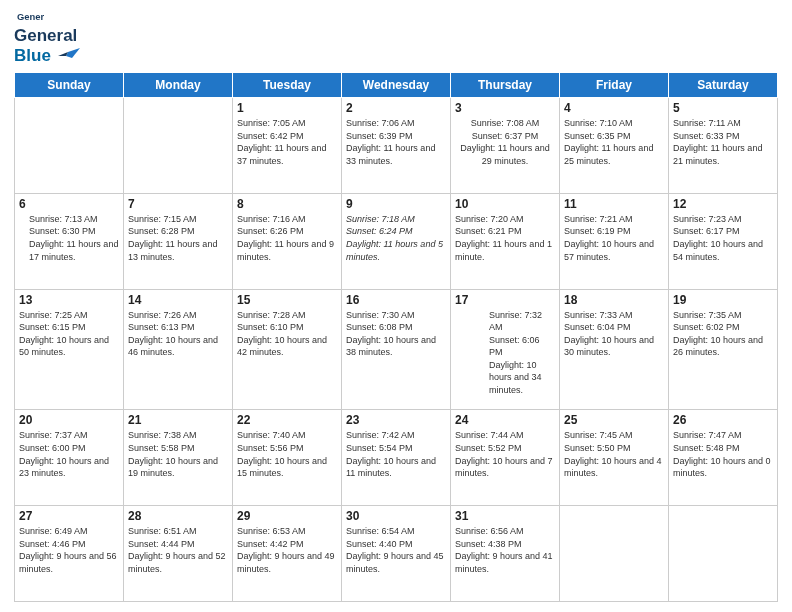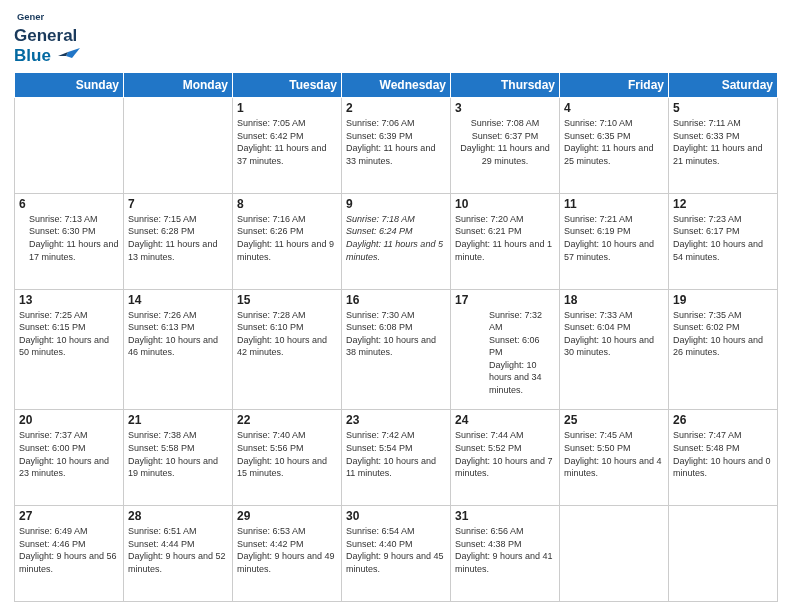--- a/index.html
+++ b/index.html
@@ -55,21 +55,21 @@
       width: 100%;
       flex: 1;
       table-layout: fixed;
     }
     .calendar th {
       background: #2176c7;
       color: #fff;
       font-size: 12px;
       font-weight: bold;
       padding: 5px 4px;
-      text-align: right;
+      text-align: center;
       border: 1px solid #fff;
     }
     .calendar td {
       border: 1px solid #ccc;
       vertical-align: top;
       padding: 3px 4px;
       font-size: 9.5px;
       color: #222;
       height: 88px;
     }

